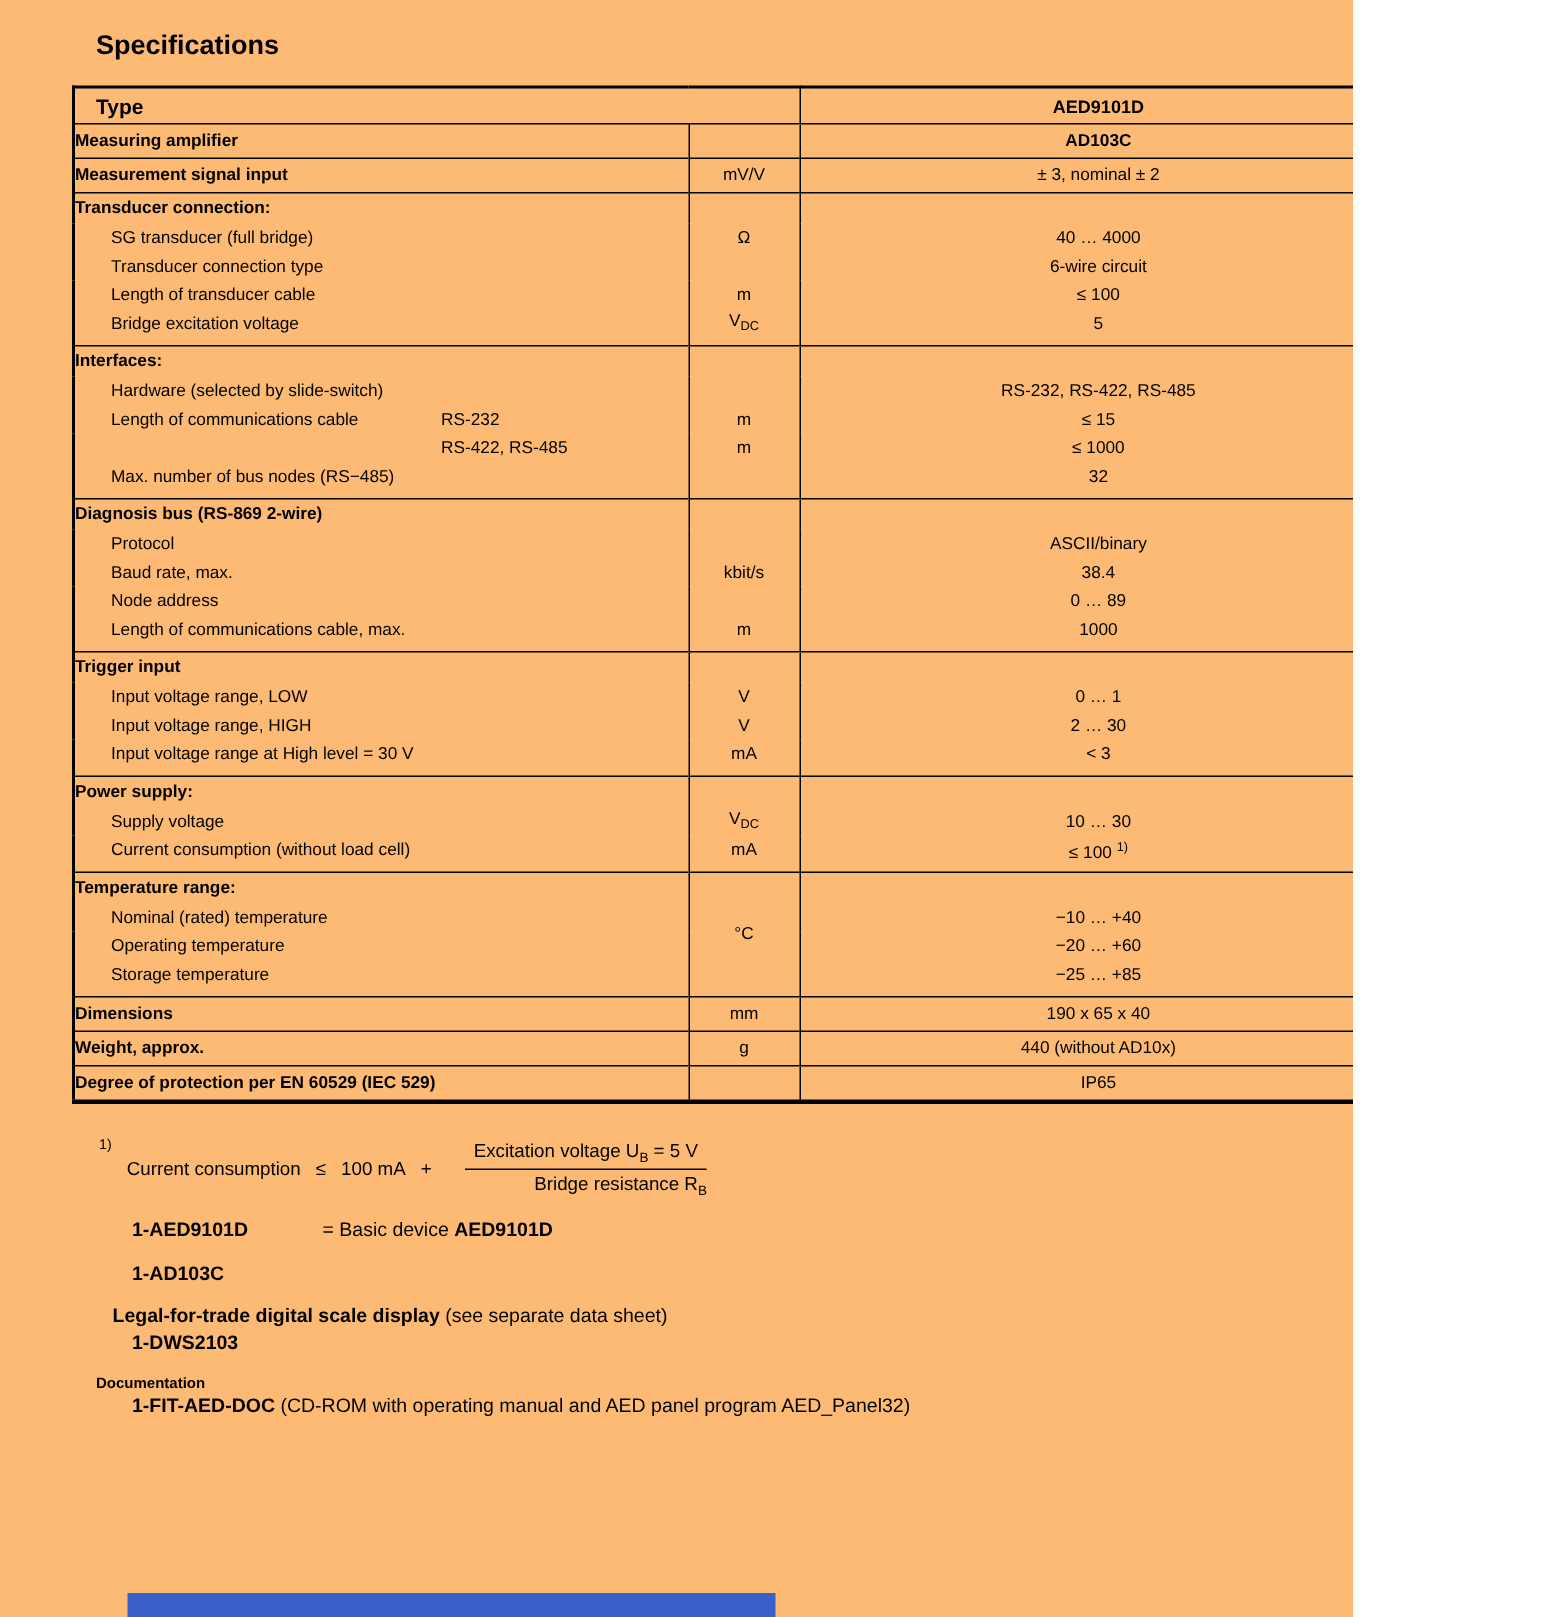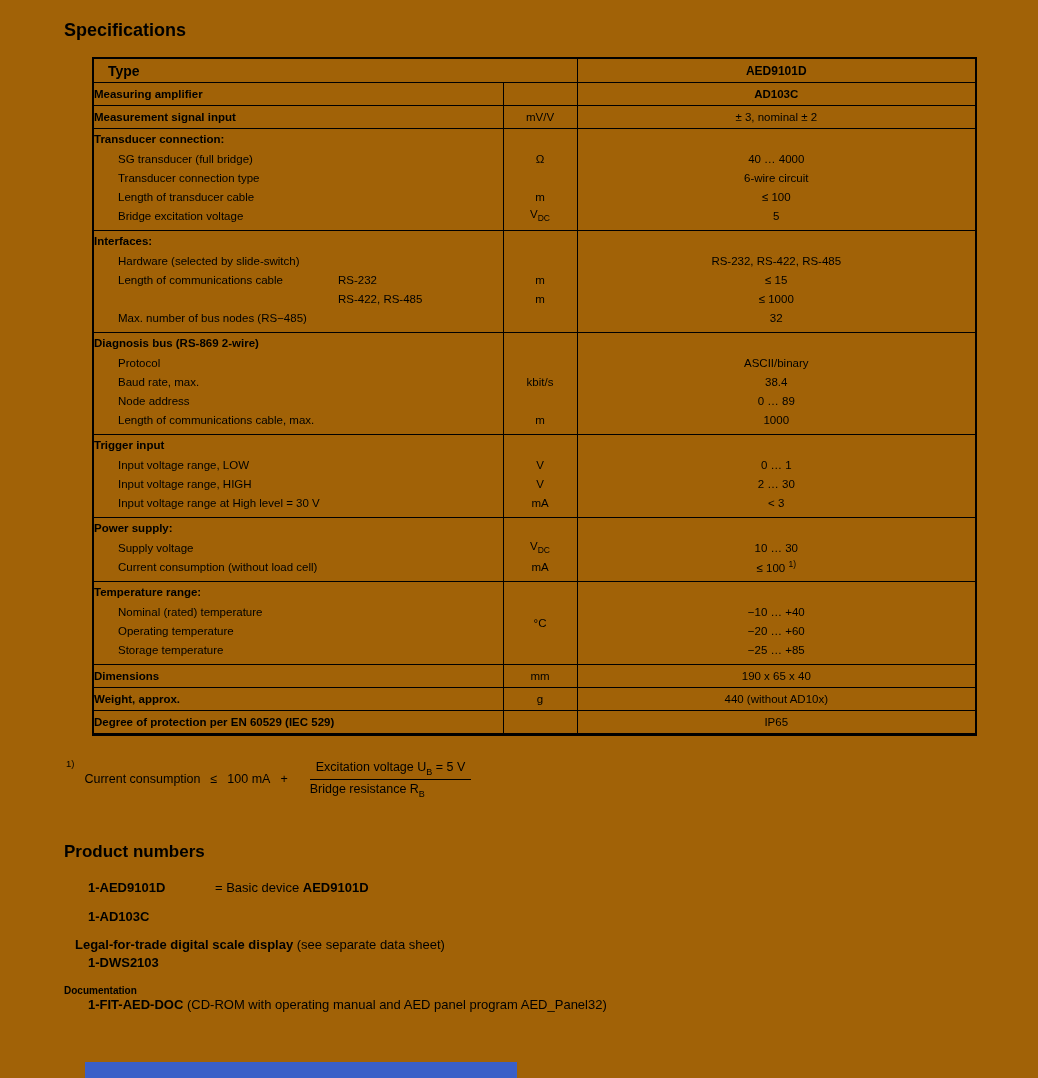--- a/index.html
+++ b/index.html
@@ -1,26 +1,26 @@
 <!DOCTYPE html>
 <html><head>
 <meta charset="utf-8">
 <style>
   html,body{margin:0;padding:0;background:#fff;}
   .page{
     position:relative;
-    width:1038px;height:1078px;
-    background:#a16207;color:#000;
+    width:902px;height:1078px;
+    background:#fdba74;color:#000;
     font-family:"Liberation Sans", sans-serif;
     overflow:hidden;
   }
   .bold{font-weight:bold;}
   h1.title{font-size:18px;font-weight:bold;margin:0;padding:20px 0 16px 64px;}
   table.spec{
-    margin-left:92px;
+    margin-left:48px;
     border-collapse:collapse;
     table-layout:fixed;
     width:883px;
     border:2px solid #000;
     border-bottom:3px solid #000;
   }
   table.spec td{
     font-size:11.5px;
     vertical-align:middle;
     padding:0;
@@ -43,21 +43,21 @@
   table.spec sup{font-size:8.5px;}
   
   .footnote{
     margin:24px 0 0 66px;
     display:flex;align-items:center;
     font-size:12.5px;
   }
   .footnote .fn-marker{font-size:9.5px;align-self:flex-start;margin:-2px 10px 0 0;}
   .footnote .fn-op{margin:0 10px;}
   .footnote .fn-t{white-space:nowrap;}
-  .fraction{display:inline-block;text-align:left;margin-left:12px;}
+  .fraction{display:inline-block;text-align:right;margin-left:12px;}
   .fraction .num{display:block;border-bottom:1px solid #000;padding:0 6px 2px 6px;}
   .fraction .den{display:block;padding-top:2px;}
   .fraction sub{font-size:9px;}
   
   h2.prod-head{font-size:17px;font-weight:bold;margin:0;padding:44px 0 4px 64px;}
   .prod-row{display:flex;margin:14px 0 0 88px;font-size:13px;}
   .prod-code{font-weight:bold;width:127px;flex:0 0 127px;}
   .prod-desc b{font-weight:bold;}
   
   h3.acc-head{font-size:15.5px;font-weight:normal;margin:0;padding:30px 0 0 64px;}
@@ -251,21 +251,20 @@
     <span class="fn-t">Current consumption</span>
     <span class="fn-op">≤</span>
     <span class="fn-t">100 mA</span>
     <span class="fn-op">+</span>
     <span class="fraction">
       <span class="num"><span>Excitation voltage U</span><sub>B</sub><span> = 5 V</span></span>
       <span class="den"><span>Bridge resistance R</span><sub>B</sub></span>
     </span>
   </div>
 
-  <h2 class="prod-head">Product numbers</h2>
 
   <div class="prod-row">
     <span class="prod-code">1-AED9101D</span>
     <span class="prod-desc"><span>= Basic device </span><b>AED9101D</b><span></span></span>
   </div>
   <div class="prod-row">
     <span class="prod-code">1-AD103C</span>
   </div>
 
 

